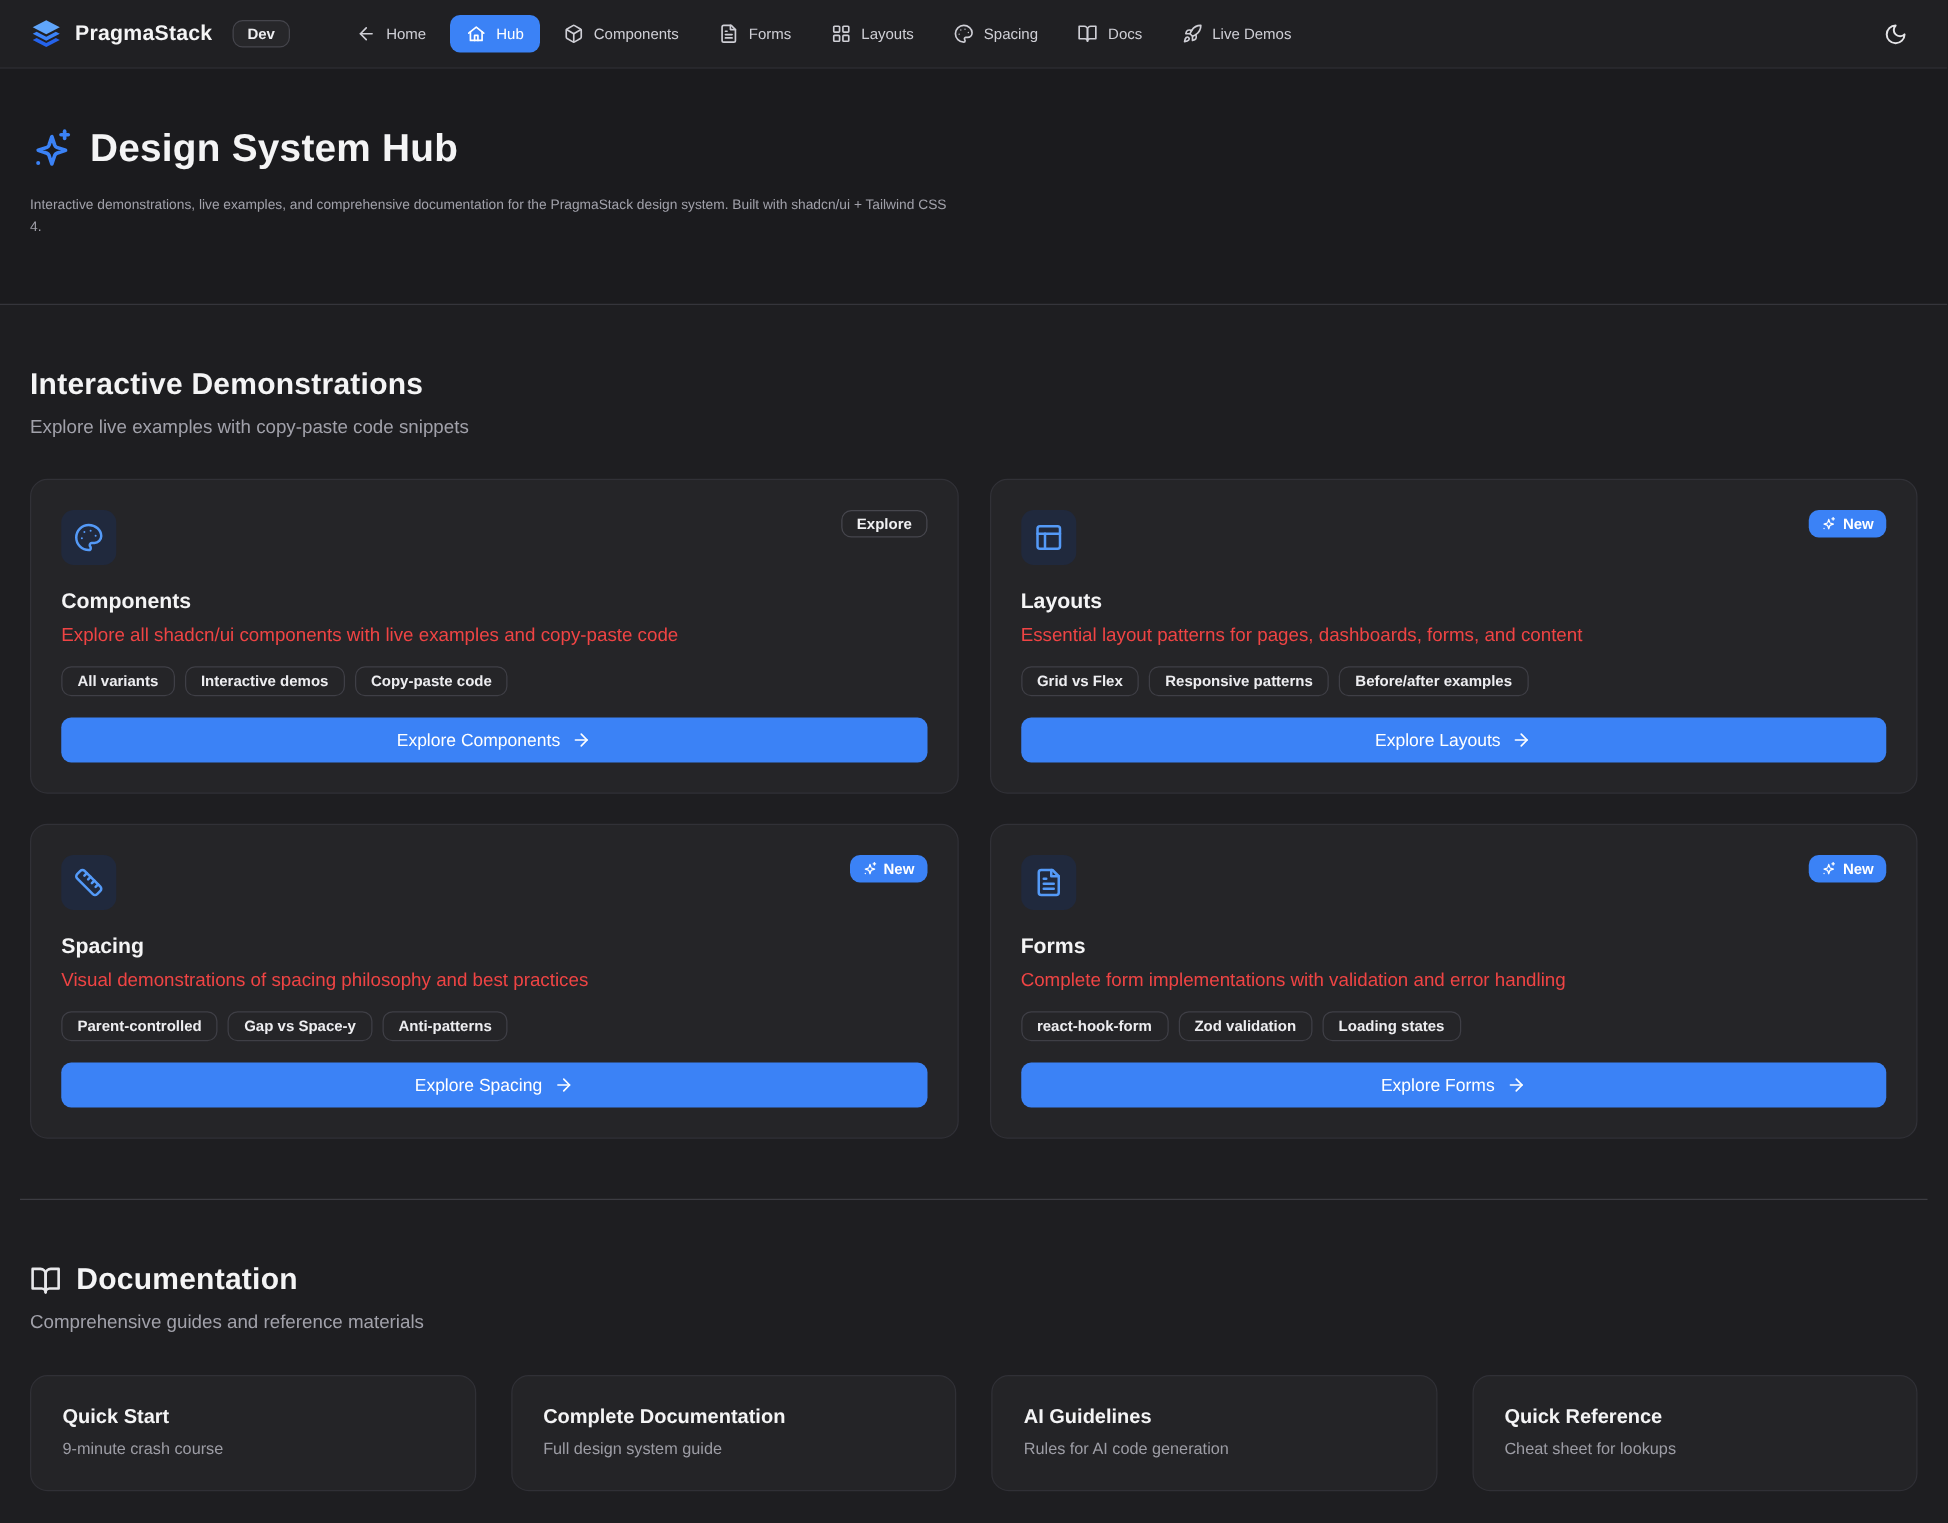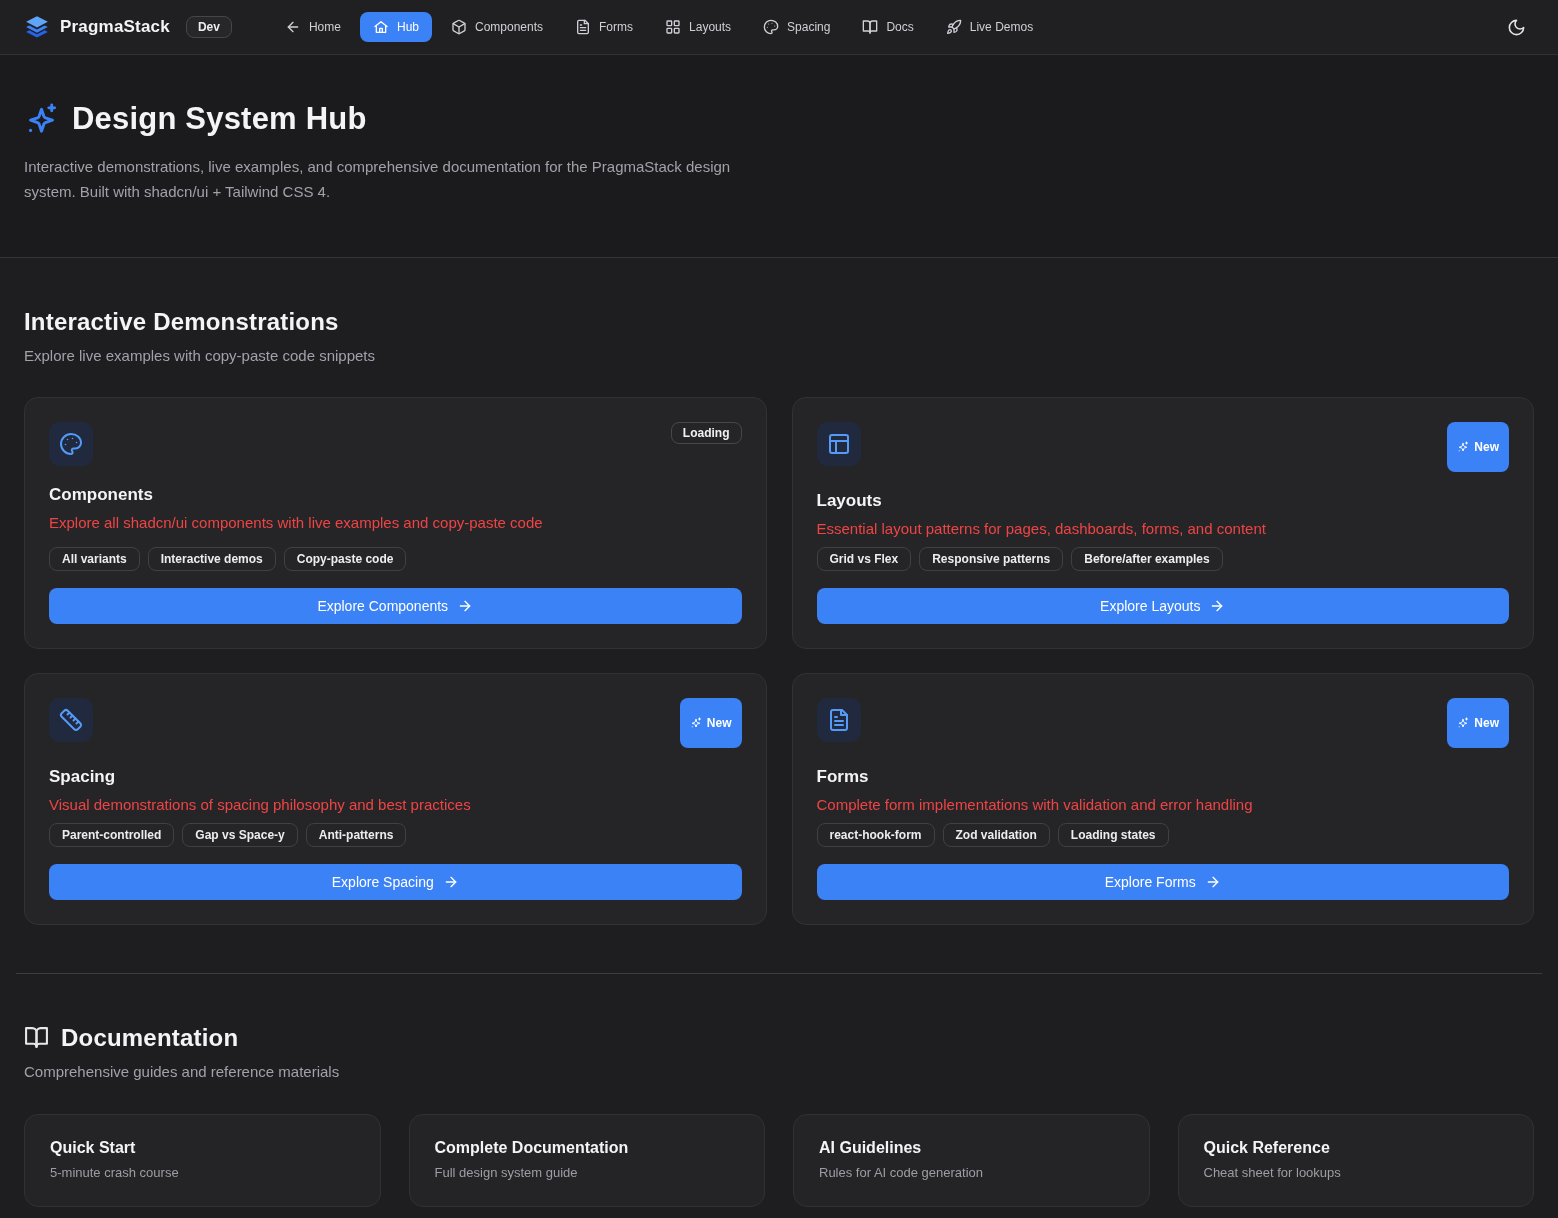--- a/index.html
+++ b/index.html
@@ -56,21 +56,21 @@
   .hero {
     background: #1b1b1e;
     border-bottom: 1px solid #35353b;
     padding: 46px 24px 52px 24px;
   }
   .hero-title-row { display: flex; align-items: center; gap: 13px; }
   .hero-title-row svg { width: 35px; height: 35px; color: #3b82f6; }
   .hero-title { font-size: 31px; font-weight: 700; letter-spacing: .2px; }
   .hero-desc {
     margin-top: 18px;
-    font-size: 15px;
+    font-size: 11px;
     line-height: 1.65;
     color: #a1a1aa;
     max-width: 740px;
   }
 
   
   .main { padding: 0 24px; }
   .section-heading { font-size: 24px; font-weight: 700; letter-spacing: .2px; }
   .section-sub { margin-top: 11px; font-size: 15px; color: #a1a1aa; }
   .demos-header { padding-top: 50px; }
@@ -104,21 +104,21 @@
     border: 1px solid #46464d;
     border-radius: 8px;
     padding: 3px 11px;
     color: #f1f1f3;
   }
   .badge-solid {
     display: flex; align-items: center; gap: 5px;
     font-size: 12px; font-weight: 600;
     background: #3b82f6;
     border-radius: 8px;
-    padding: 18px 10px;
+    padding: 4px 10px;
     color: #ffffff;
   }
   .badge-solid svg { width: 12px; height: 12px; }
   .demo-title { margin-top: 19px; font-size: 17px; font-weight: 700; }
   .demo-desc { margin-top: 9px; font-size: 15px; color: #ef4444; }
   .tag-row { margin-top: auto; display: flex; gap: 8px; }
   .tag {
     font-size: 12px; font-weight: 600;
     border: 1px solid #3f3f46;
     border-radius: 8px;
@@ -304,21 +304,21 @@
     <div class="demo-card-top">
       <div class="icon-tile">
             <svg viewBox="0 0 24 24" fill="none" stroke="currentColor" stroke-width="2" stroke-linecap="round" stroke-linejoin="round">
               <circle cx="13.5" cy="6.5" r=".8" fill="currentColor" stroke="none"></circle>
               <circle cx="17.5" cy="10.5" r=".8" fill="currentColor" stroke="none"></circle>
               <circle cx="8.5" cy="7.5" r=".8" fill="currentColor" stroke="none"></circle>
               <circle cx="6.5" cy="12.5" r=".8" fill="currentColor" stroke="none"></circle>
               <path d="M12 2C6.5 2 2 6.5 2 12s4.5 10 10 10c.9 0 1.6-.7 1.6-1.7 0-.4-.2-.8-.4-1.1-.3-.3-.4-.7-.4-1.1a1.6 1.6 0 0 1 1.7-1.7h2c3 0 5.5-2.5 5.5-5.6C22 6 17.5 2 12 2z"></path>
             </svg>
           </div>
-      <span class="badge-outline">Loading</span>
+      <span class="badge-outline">Explore</span>
     </div>
     <div class="demo-title">Components</div>
     <div class="demo-desc">Explore all shadcn/ui components with live examples and copy-paste code</div>
     <div class="tag-row">
       <span class="tag">All variants</span>
           <span class="tag">Interactive demos</span>
           <span class="tag">Copy-paste code</span>
     </div>
     <button class="explore-btn">
       <span>Explore Components</span>
@@ -455,21 +455,21 @@
           </svg>
         </span>
       <h2 class="section-heading">Documentation</h2>
     </div>
     <p class="section-sub">Comprehensive guides and reference materials</p>
   </div>
 
   <div class="doc-grid" id="doc-grid">
   <div class="doc-card">
     <div class="doc-title">Quick Start</div>
-    <div class="doc-desc">5-minute crash course</div>
+    <div class="doc-desc">9-minute crash course</div>
   </div>
   <div class="doc-card">
     <div class="doc-title">Complete Documentation</div>
     <div class="doc-desc">Full design system guide</div>
   </div>
   <div class="doc-card">
     <div class="doc-title">AI Guidelines</div>
     <div class="doc-desc">Rules for AI code generation</div>
   </div>
   <div class="doc-card">

